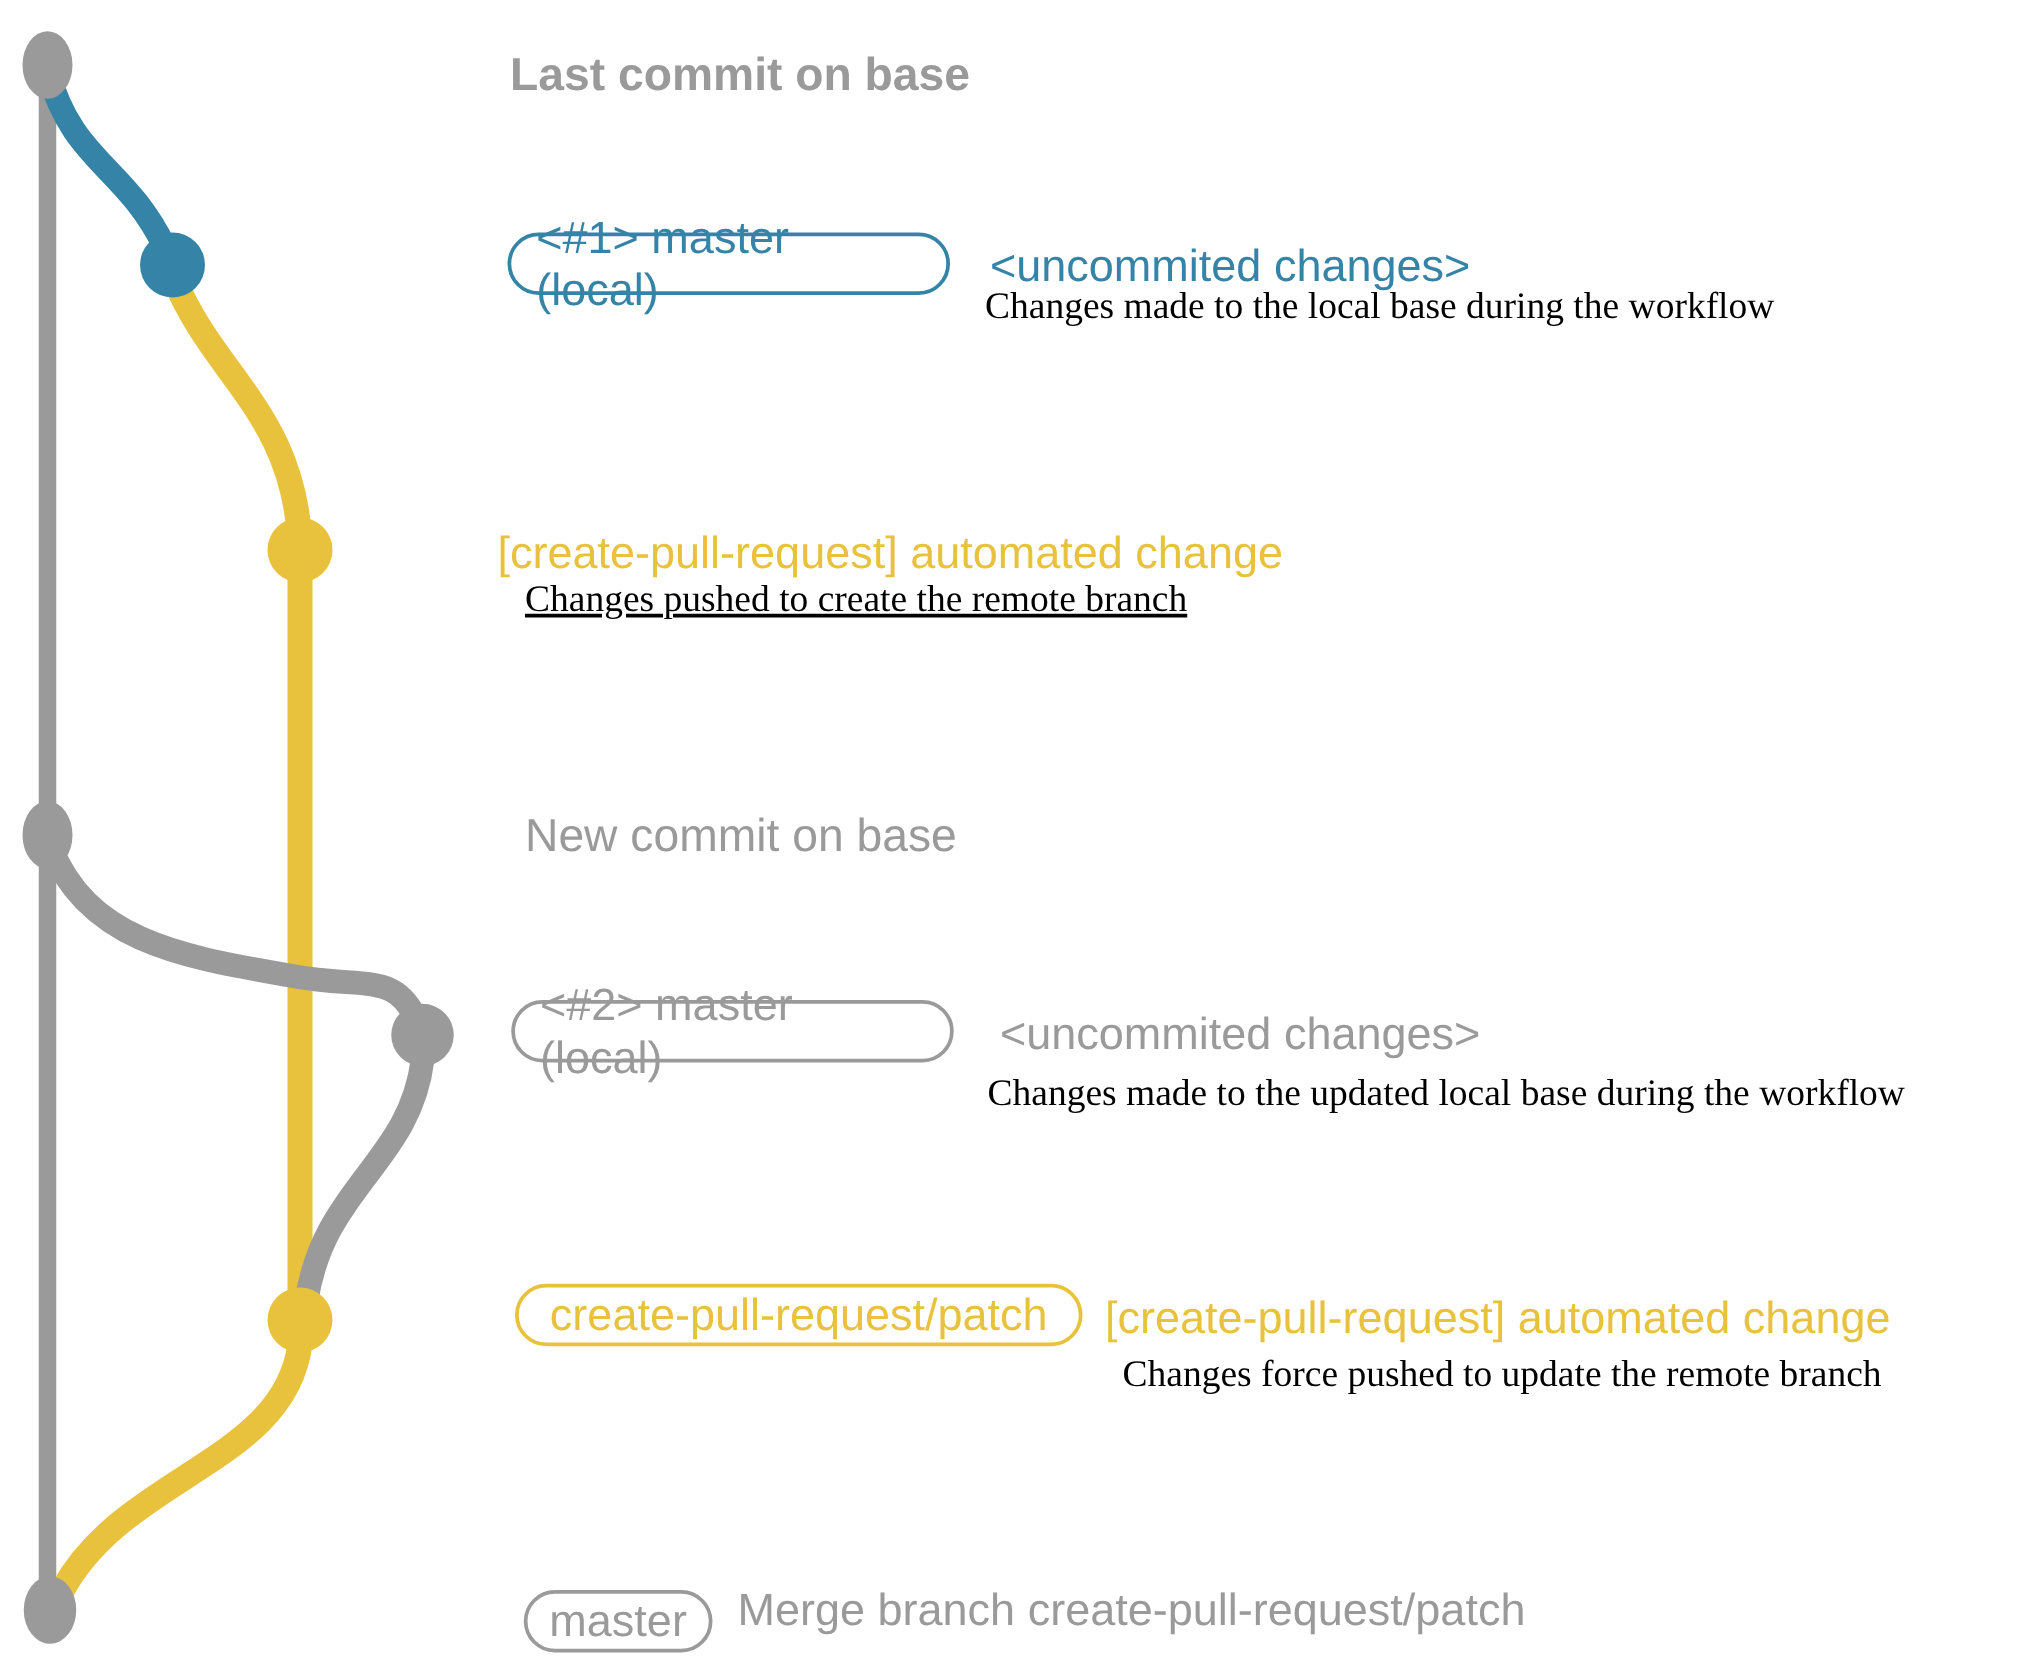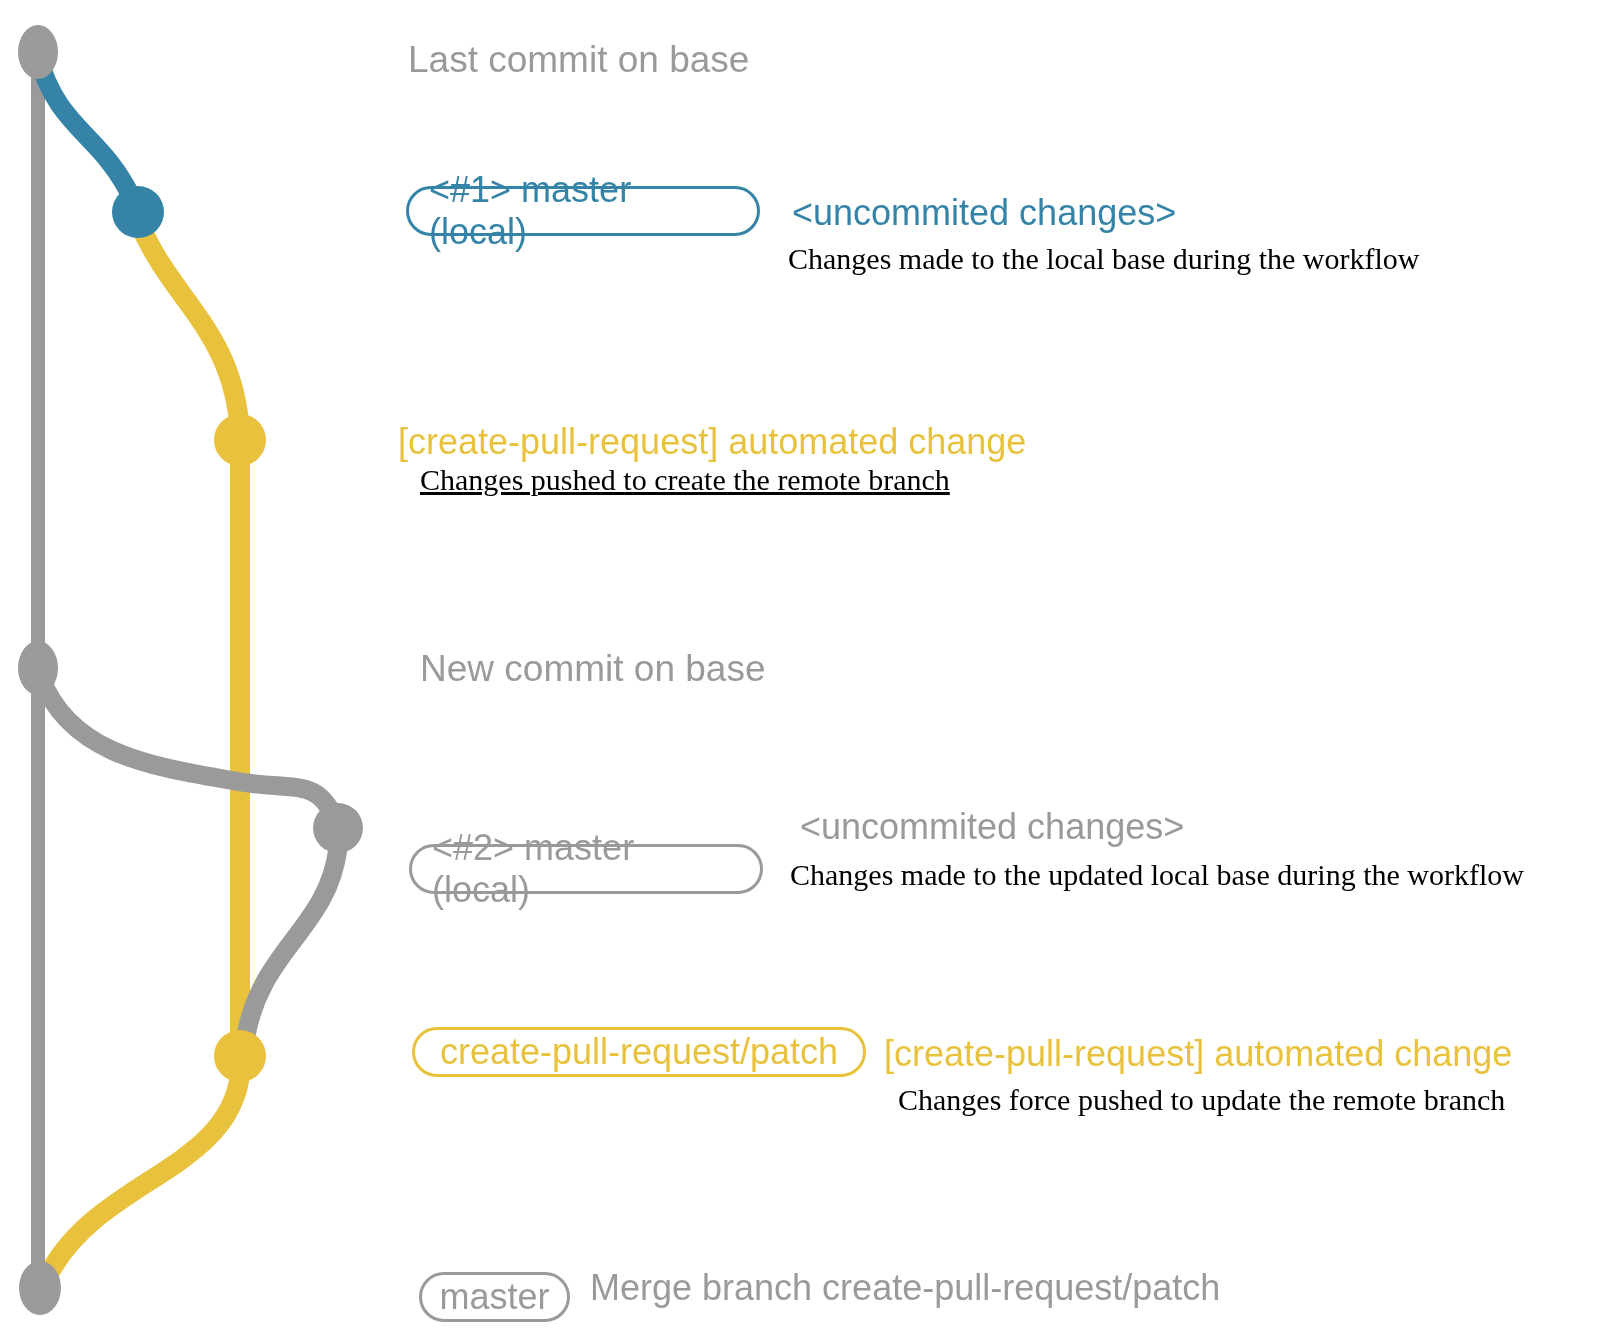--- a/index.html
+++ b/index.html
@@ -82,33 +82,33 @@
 
     <ellipse class="fill-gray" cx="38" cy="52" rx="20" ry="27"></ellipse>
     <circle class="fill-blue" cx="138" cy="212" r="26"></circle>
     <circle class="fill-yellow" cx="240" cy="440" r="26"></circle>
     <ellipse class="fill-gray" cx="38" cy="668" rx="20" ry="27"></ellipse>
     <circle class="fill-gray" cx="338" cy="828" r="25"></circle>
     <circle class="fill-yellow" cx="240" cy="1056" r="26"></circle>
     <ellipse class="fill-gray" cx="40" cy="1288" rx="21" ry="27"></ellipse>
   </svg>
 
-  <div class="txt hdr" style="left:408px;top:40px;">Last commit on base</div>
+  <div class="txt hdr" style="left:408px;top:40px;font-weight:bold;">Last commit on base</div>
   <div class="txt hdr" style="left:408px;top:649px;margin-left:12px;">New commit on base</div>
 
   <div class="branch-box blue" style="left:406px;top:186px;width:354px;">
     <span>&lt;#1&gt; master (local)</span>
   </div>
   <div class="txt annot blue" style="left:792px;top:193px;">&lt;uncommited changes&gt;</div>
-  <div class="txt desc" style="left:788px;top:242px;">Changes made to the local base during the workflow</div>
+  <div class="txt desc" style="left:788px;top:228px;">Changes made to the local base during the workflow</div>
 
   <div class="txt annot yellow" style="left:398px;top:422px;">[create-pull-request] automated change</div>
   <div class="txt desc" style="left:420px;top:463px;text-decoration:underline;">Changes pushed to create the remote branch</div>
 
-  <div class="branch-box gray" style="left:409px;top:800px;width:354px;margin-top:44px;">
+  <div class="branch-box gray" style="left:409px;top:800px;width:354px;">
     <span>&lt;#2&gt; master (local)</span>
   </div>
   <div class="txt annot gray" style="left:800px;top:807px;">&lt;uncommited changes&gt;</div>
   <div class="txt desc" style="left:790px;top:858px;">Changes made to the updated local base during the workflow</div>
 
   <div class="branch-box yellow" style="left:412px;top:1027px;width:454px;text-align:center;">
     <span>create-pull-request/patch</span>
   </div>
   <div class="txt annot yellow" style="left:884px;top:1034px;">[create-pull-request] automated change</div>
   <div class="txt desc" style="left:898px;top:1083px;">Changes force pushed to update the remote branch</div>

